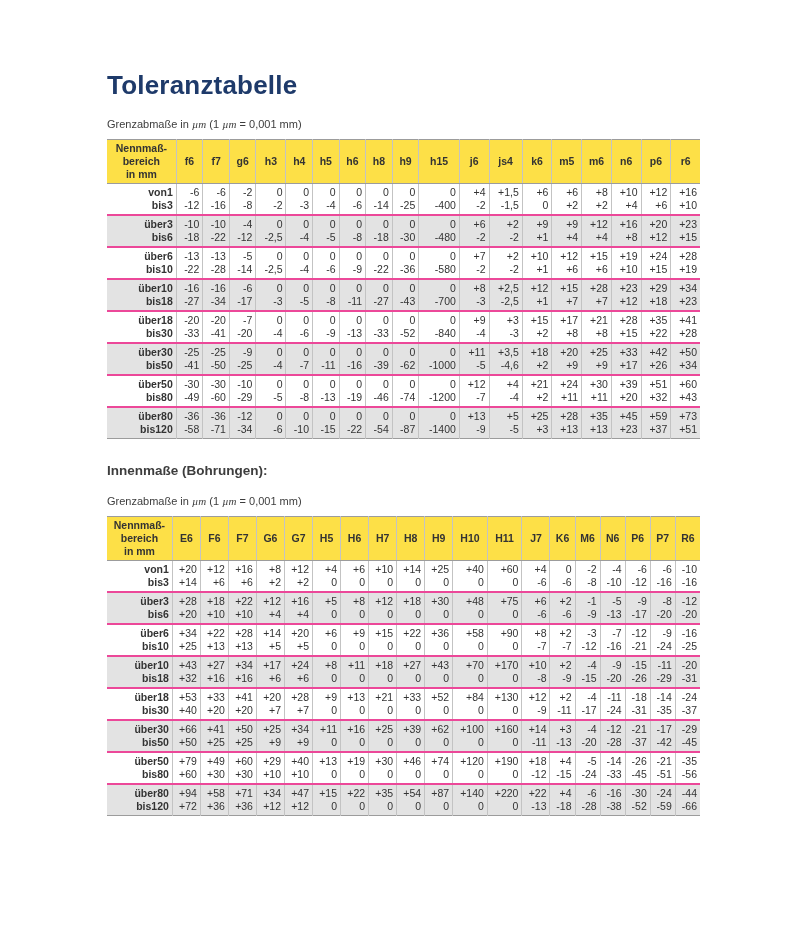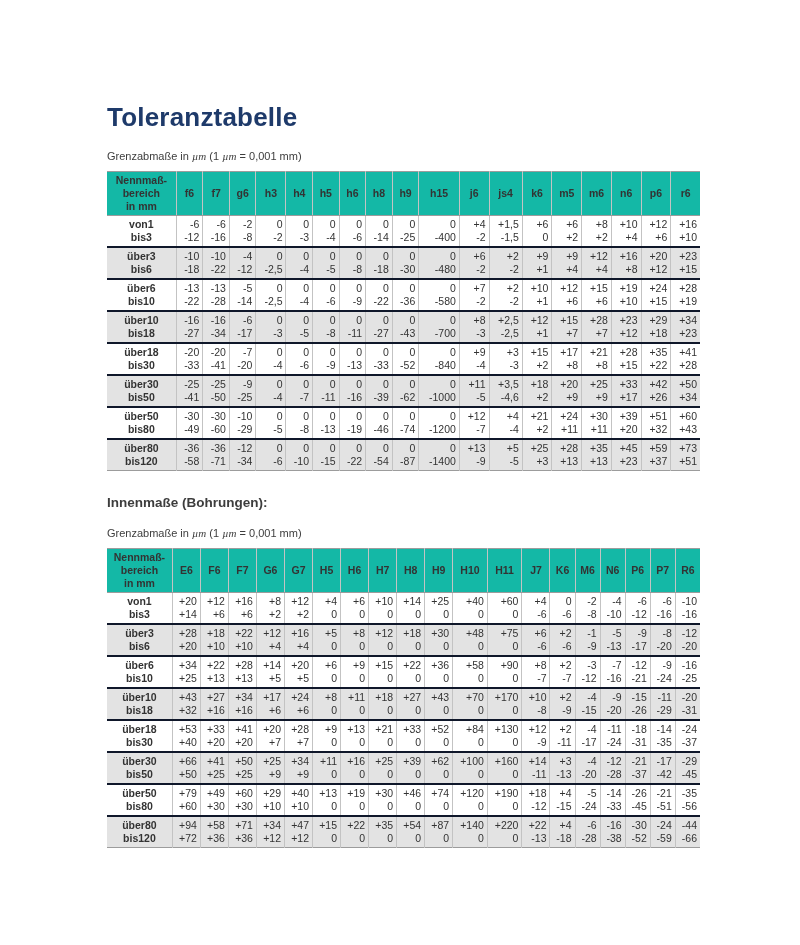--- a/index.html
+++ b/index.html
@@ -3,21 +3,21 @@
 <meta charset="utf-8">
 <style>
   html,body{margin:0;padding:0;background:#ffffff;}
   body{
     width:800px;height:945px;overflow:hidden;
     font-family:"Liberation Sans","DejaVu Sans",sans-serif;
     color:#3d3d3d;
   }
   .content{padding-left:107px;width:593px;}
   .doc-title{
-    margin:0;padding-top:102px;
+    margin:0;padding-top:70px;
     font-size:26px;font-weight:bold;color:#1e3a6a;
     letter-spacing:0.2px;
   }
   .section-heading{
     font-size:13.5px;font-weight:bold;color:#3d3d3d;
     margin:0;
   }
   .section-heading.first{padding-top:47px;}
   .section-heading.second{padding-top:24px;}
   .unit-note{
@@ -32,31 +32,31 @@
     border-top:1px solid #9c9c9c;
     border-bottom:1px solid #9c9c9c;
   }
   table.tol th, table.tol td{
     padding:2px 3px 2px 3px;
     line-height:13px;
     white-space:nowrap;
     vertical-align:middle;
   }
   table.tol th{
-    background:#14b8a6;
+    background:#fde047;
     font-weight:bold;text-align:center;
     border-bottom:1px solid #9c9c9c;
   }
   table.tol td{text-align:right;}
   table.tol th + th, table.tol td + td{border-left:1px solid #c3c3c3;}
-  table.tol tbody tr{border-top:2px solid #0f172a;}
+  table.tol tbody tr{border-top:2px solid #ec4899;}
   table.tol tbody tr:first-child{border-top:none;}
   table.tol tbody tr.alt{background:#e3e3e3;}
   td.name-col{padding-left:5px;padding-right:6px;}
-  .range-line{display:flex;justify-content:center;font-weight:bold;}
+  .range-line{display:flex;justify-content:flex-end;font-weight:bold;}
   .range-line .word{text-align:left;}
   .range-line .num{text-align:right;}
   th.name-col div{line-height:13px;}
   .cellv{line-height:13px;}
 </style>
 </head>
 <body>
 
 <div class="content">
 

